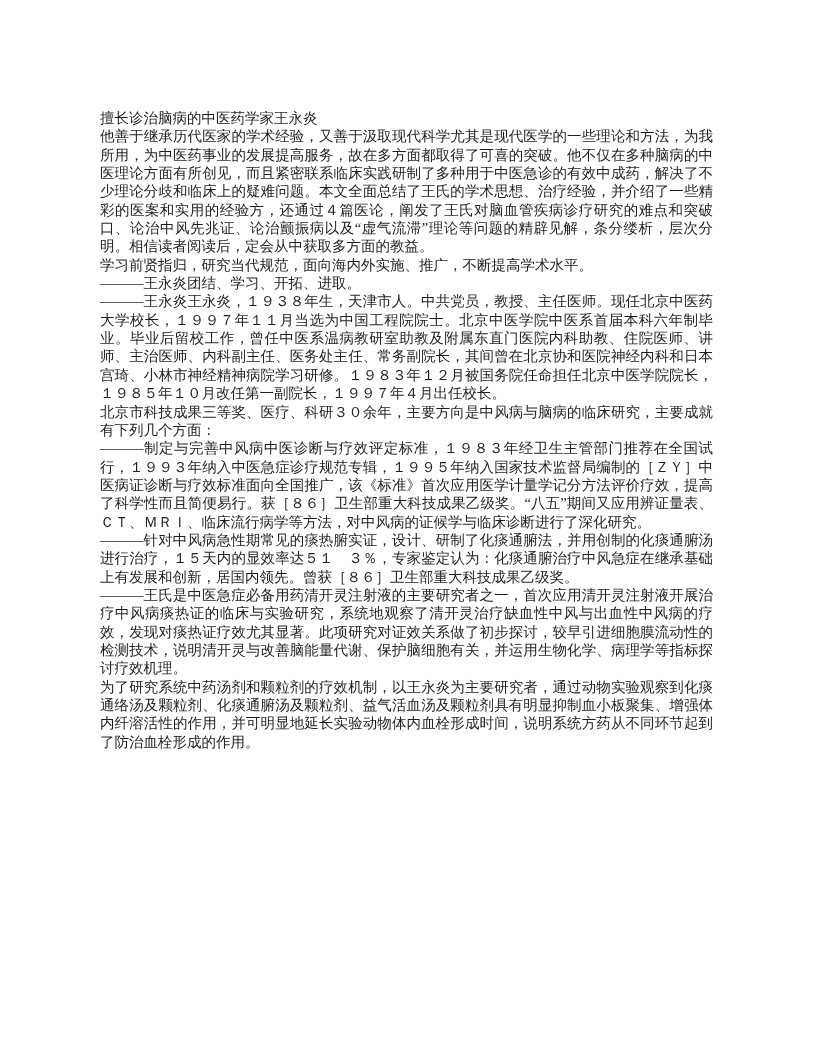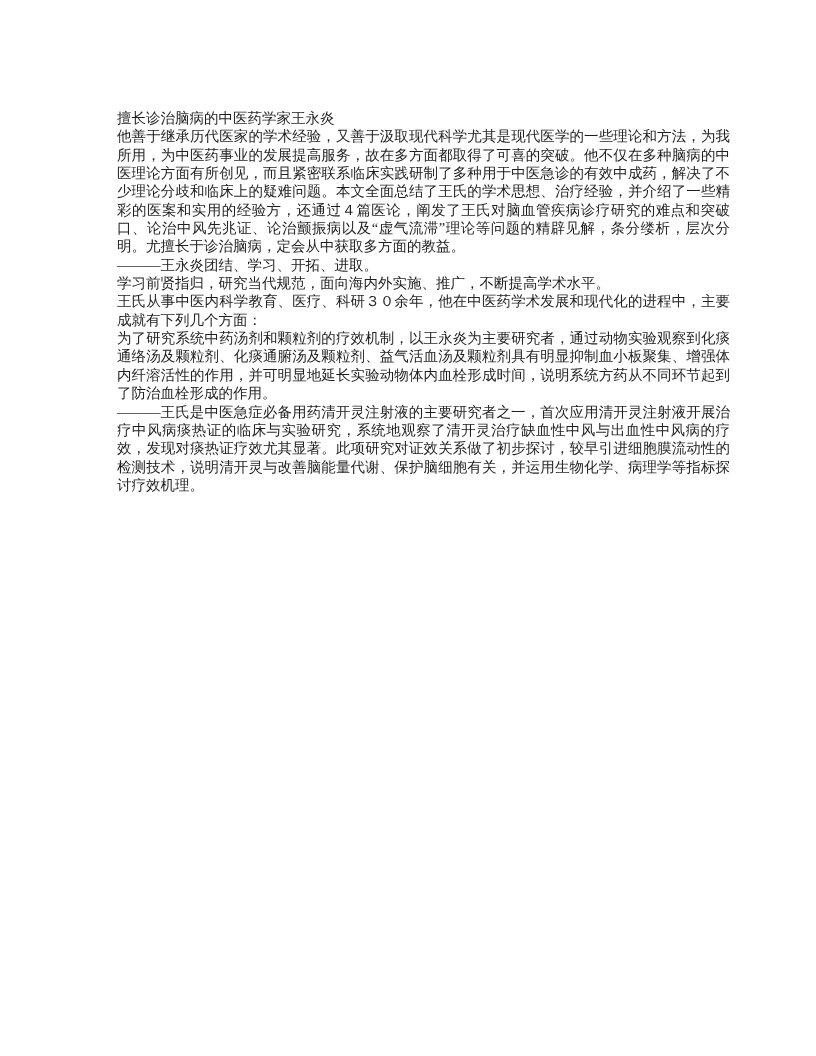--- a/index.html
+++ b/index.html
@@ -9,40 +9,43 @@
   }
   body {
     width: 816px;
     height: 1056px;
     position: relative;
     overflow: hidden;
     font-family: "Liberation Serif", "DejaVu Serif", serif;
   }
   .page {
     position: absolute;
-    left: 117px;
+    left: 100px;
     top: 109px;
     width: 613px;
   }
   .page p {
     margin: 0;
     padding: 0;
     font-size: 14.5px;
     line-height: 18.35px;
     color: #1f1f1f;
     text-align: justify;
     text-justify: inter-ideograph;
     letter-spacing: 0;
     word-break: break-all;
   }
 </style>
 </head>
 <body>
 
 <div class="page">
   <p>擅长诊治脑病的中医药学家王永炎</p>
-  <p>他善于继承历代医家的学术经验，又善于汲取现代科学尤其是现代医学的一些理论和方法，为我所用，为中医药事业的发展提高服务，故在多方面都取得了可喜的突破。他不仅在多种脑病的中医理论方面有所创见，而且紧密联系临床实践研制了多种用于中医急诊的有效中成药，解决了不少理论分歧和临床上的疑难问题。本文全面总结了王氏的学术思想、治疗经验，并介绍了一些精彩的医案和实用的经验方，还通过４篇医论，阐发了王氏对脑血管疾病诊疗研究的难点和突破口、论治中风先兆证、论治颤振病以及“虚气流滞”理论等问题的精辟见解，条分缕析，层次分明。尤擅长于诊治脑病，定会从中获取多方面的教益。</p>
+  <p>他善于继承历代医家的学术经验，又善于汲取现代科学尤其是现代医学的一些理论和方法，为我所用，为中医药事业的发展提高服务，故在多方面都取得了可喜的突破。他不仅在多种脑病的中医理论方面有所创见，而且紧密联系临床实践研制了多种用于中医急诊的有效中成药，解决了不少理论分歧和临床上的疑难问题。本文全面总结了王氏的学术思想、治疗经验，并介绍了一些精彩的医案和实用的经验方，还通过４篇医论，阐发了王氏对脑血管疾病诊疗研究的难点和突破口、论治中风先兆证、论治颤振病以及“虚气流滞”理论等问题的精辟见解，条分缕析，层次分明。相信读者阅读后，定会从中获取多方面的教益。</p>
+  <p>学习前贤指归，研究当代规范，面向海内外实施、推广，不断提高学术水平。</p>
   <p>———王永炎团结、学习、开拓、进取。</p>
-  <p>学习前贤指归，研究当代规范，面向海内外实施、推广，不断提高学术水平。</p>
-  <p>王氏从事中医内科学教育、医疗、科研３０余年，他在中医药学术发展和现代化的进程中，主要成就有下列几个方面：</p>
+  <p>———王永炎王永炎，１９３８年生，天津市人。中共党员，教授、主任医师。现任北京中医药大学校长，１９９７年１１月当选为中国工程院院士。北京中医学院中医系首届本科六年制毕业。毕业后留校工作，曾任中医系温病教研室助教及附属东直门医院内科助教、住院医师、讲师、主治医师、内科副主任、医务处主任、常务副院长，其间曾在北京协和医院神经内科和日本宫琦、小林市神经精神病院学习研修。１９８３年１２月被国务院任命担任北京中医学院院长，１９８５年１０月改任第一副院长，１９９７年４月出任校长。</p>
+  <p>北京市科技成果三等奖、医疗、科研３０余年，主要方向是中风病与脑病的临床研究，主要成就有下列几个方面：</p>
+  <p>———制定与完善中风病中医诊断与疗效评定标准，１９８３年经卫生主管部门推荐在全国试行，１９９３年纳入中医急症诊疗规范专辑，１９９５年纳入国家技术监督局编制的［ＺＹ］中医病证诊断与疗效标准面向全国推广，该《标准》首次应用医学计量学记分方法评价疗效，提高了科学性而且简便易行。获［８６］卫生部重大科技成果乙级奖。“八五”期间又应用辨证量表、ＣＴ、ＭＲＩ、临床流行病学等方法，对中风病的证候学与临床诊断进行了深化研究。</p>
+  <p>———针对中风病急性期常见的痰热腑实证，设计、研制了化痰通腑法，并用创制的化痰通腑汤进行治疗，１５天内的显效率达５１　３％，专家鉴定认为：化痰通腑治疗中风急症在继承基础上有发展和创新，居国内领先。曾获［８６］卫生部重大科技成果乙级奖。</p>
+  <p>———王氏是中医急症必备用药清开灵注射液的主要研究者之一，首次应用清开灵注射液开展治疗中风病痰热证的临床与实验研究，系统地观察了清开灵治疗缺血性中风与出血性中风病的疗效，发现对痰热证疗效尤其显著。此项研究对证效关系做了初步探讨，较早引进细胞膜流动性的检测技术，说明清开灵与改善脑能量代谢、保护脑细胞有关，并运用生物化学、病理学等指标探讨疗效机理。</p>
   <p>为了研究系统中药汤剂和颗粒剂的疗效机制，以王永炎为主要研究者，通过动物实验观察到化痰通络汤及颗粒剂、化痰通腑汤及颗粒剂、益气活血汤及颗粒剂具有明显抑制血小板聚集、增强体内纤溶活性的作用，并可明显地延长实验动物体内血栓形成时间，说明系统方药从不同环节起到了防治血栓形成的作用。</p>
-  <p>———王氏是中医急症必备用药清开灵注射液的主要研究者之一，首次应用清开灵注射液开展治疗中风病痰热证的临床与实验研究，系统地观察了清开灵治疗缺血性中风与出血性中风病的疗效，发现对痰热证疗效尤其显著。此项研究对证效关系做了初步探讨，较早引进细胞膜流动性的检测技术，说明清开灵与改善脑能量代谢、保护脑细胞有关，并运用生物化学、病理学等指标探讨疗效机理。</p>
 </div>
 
 </body></html>

